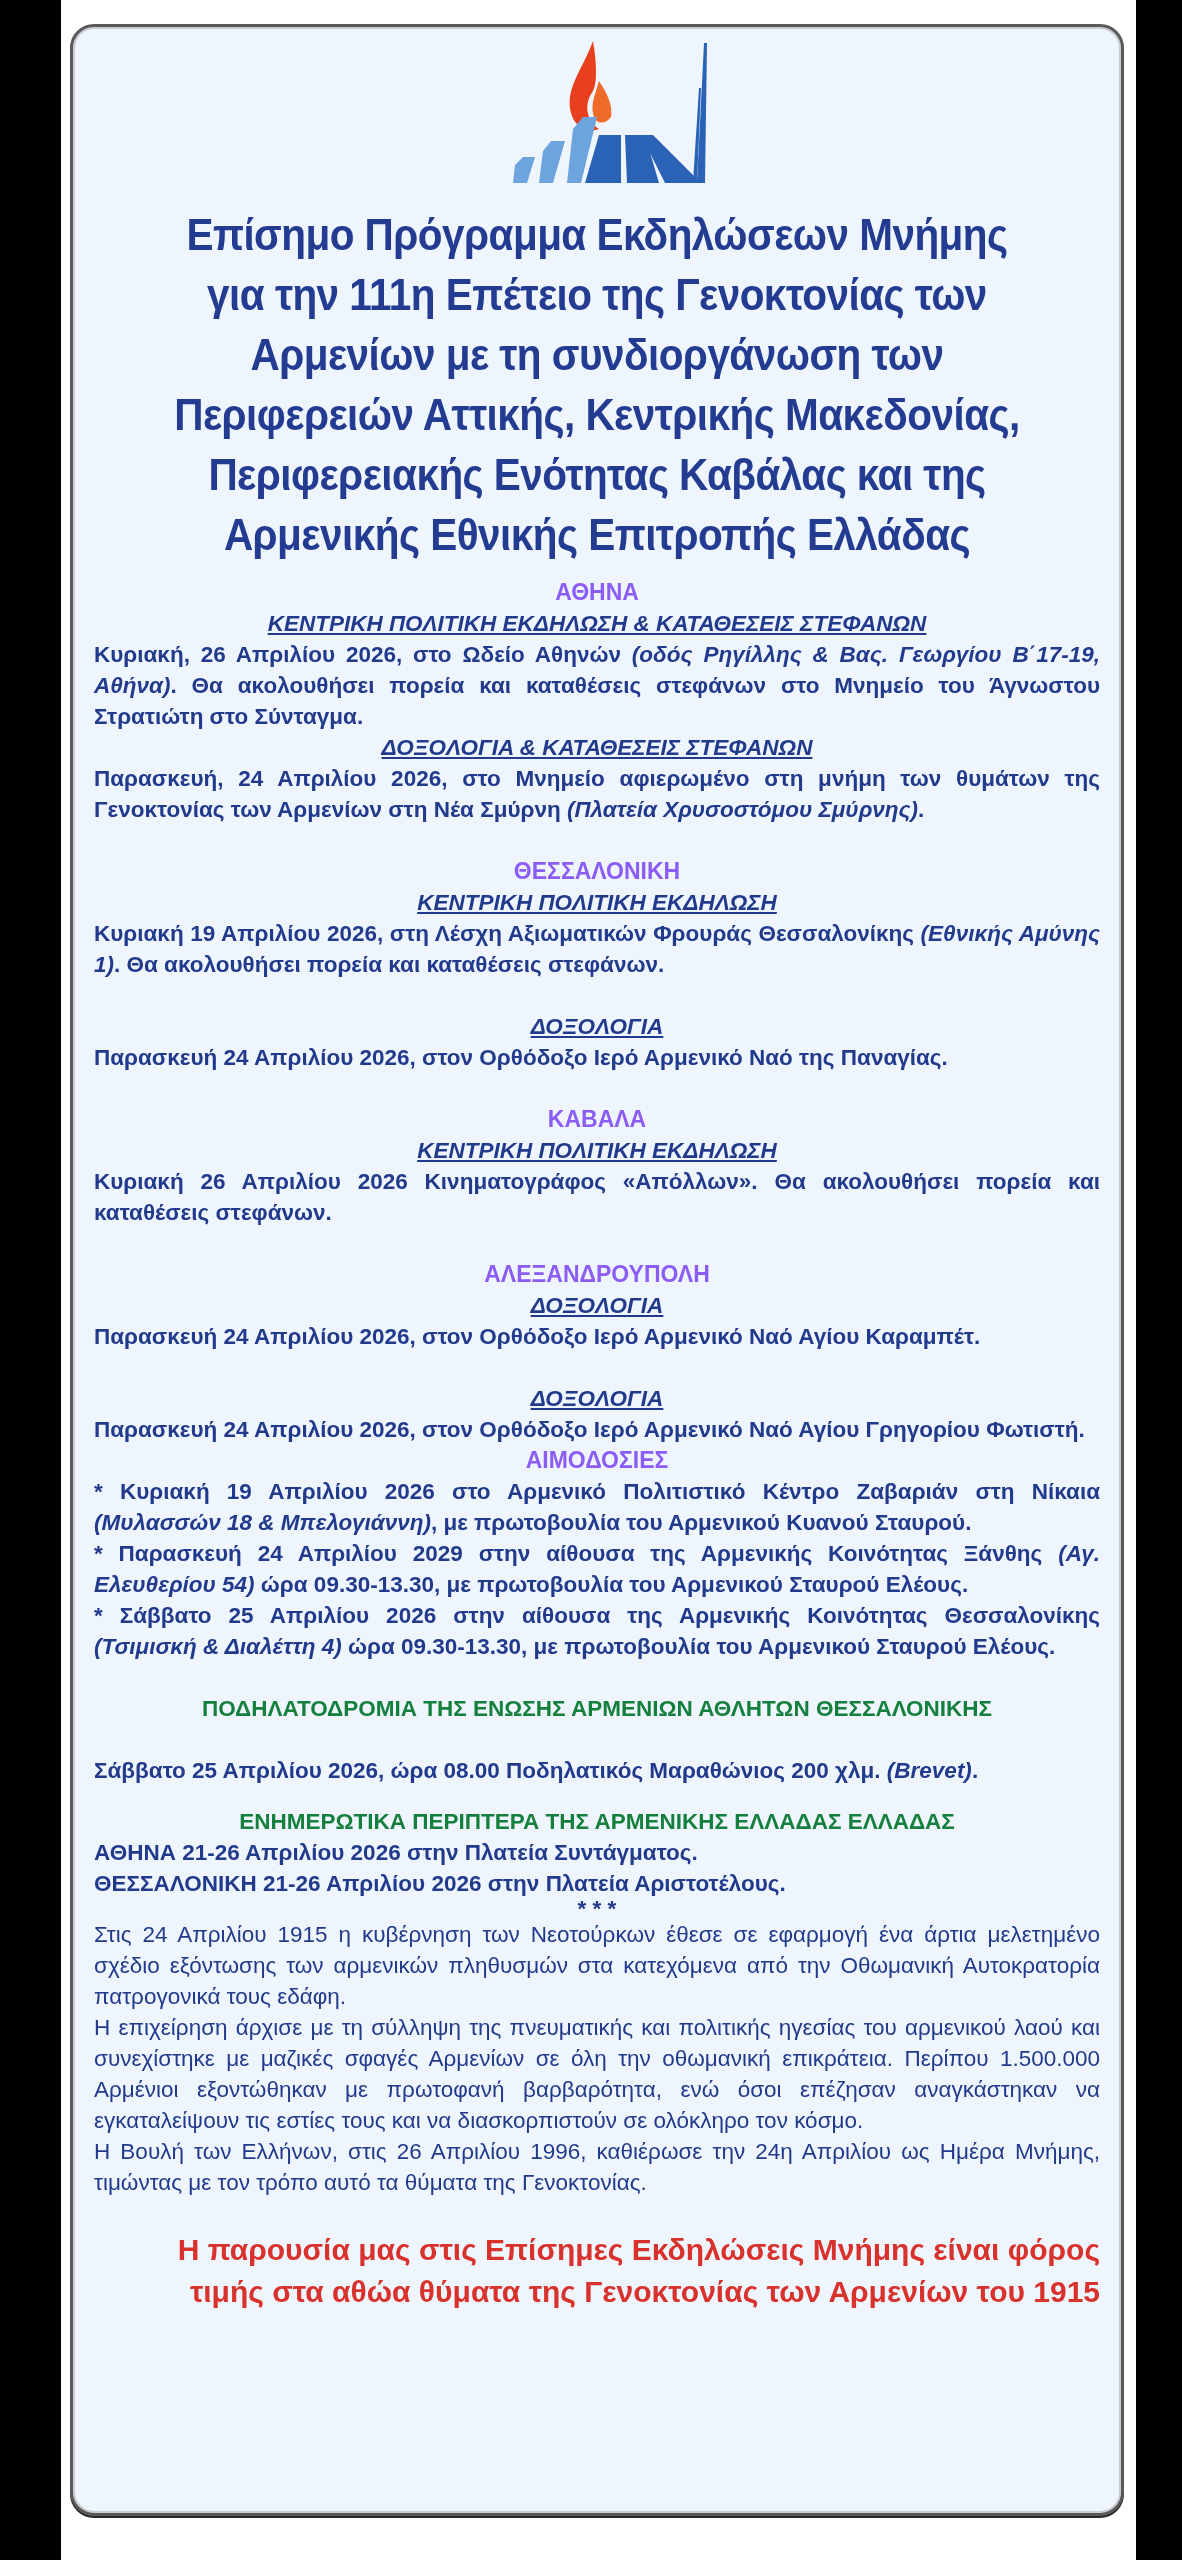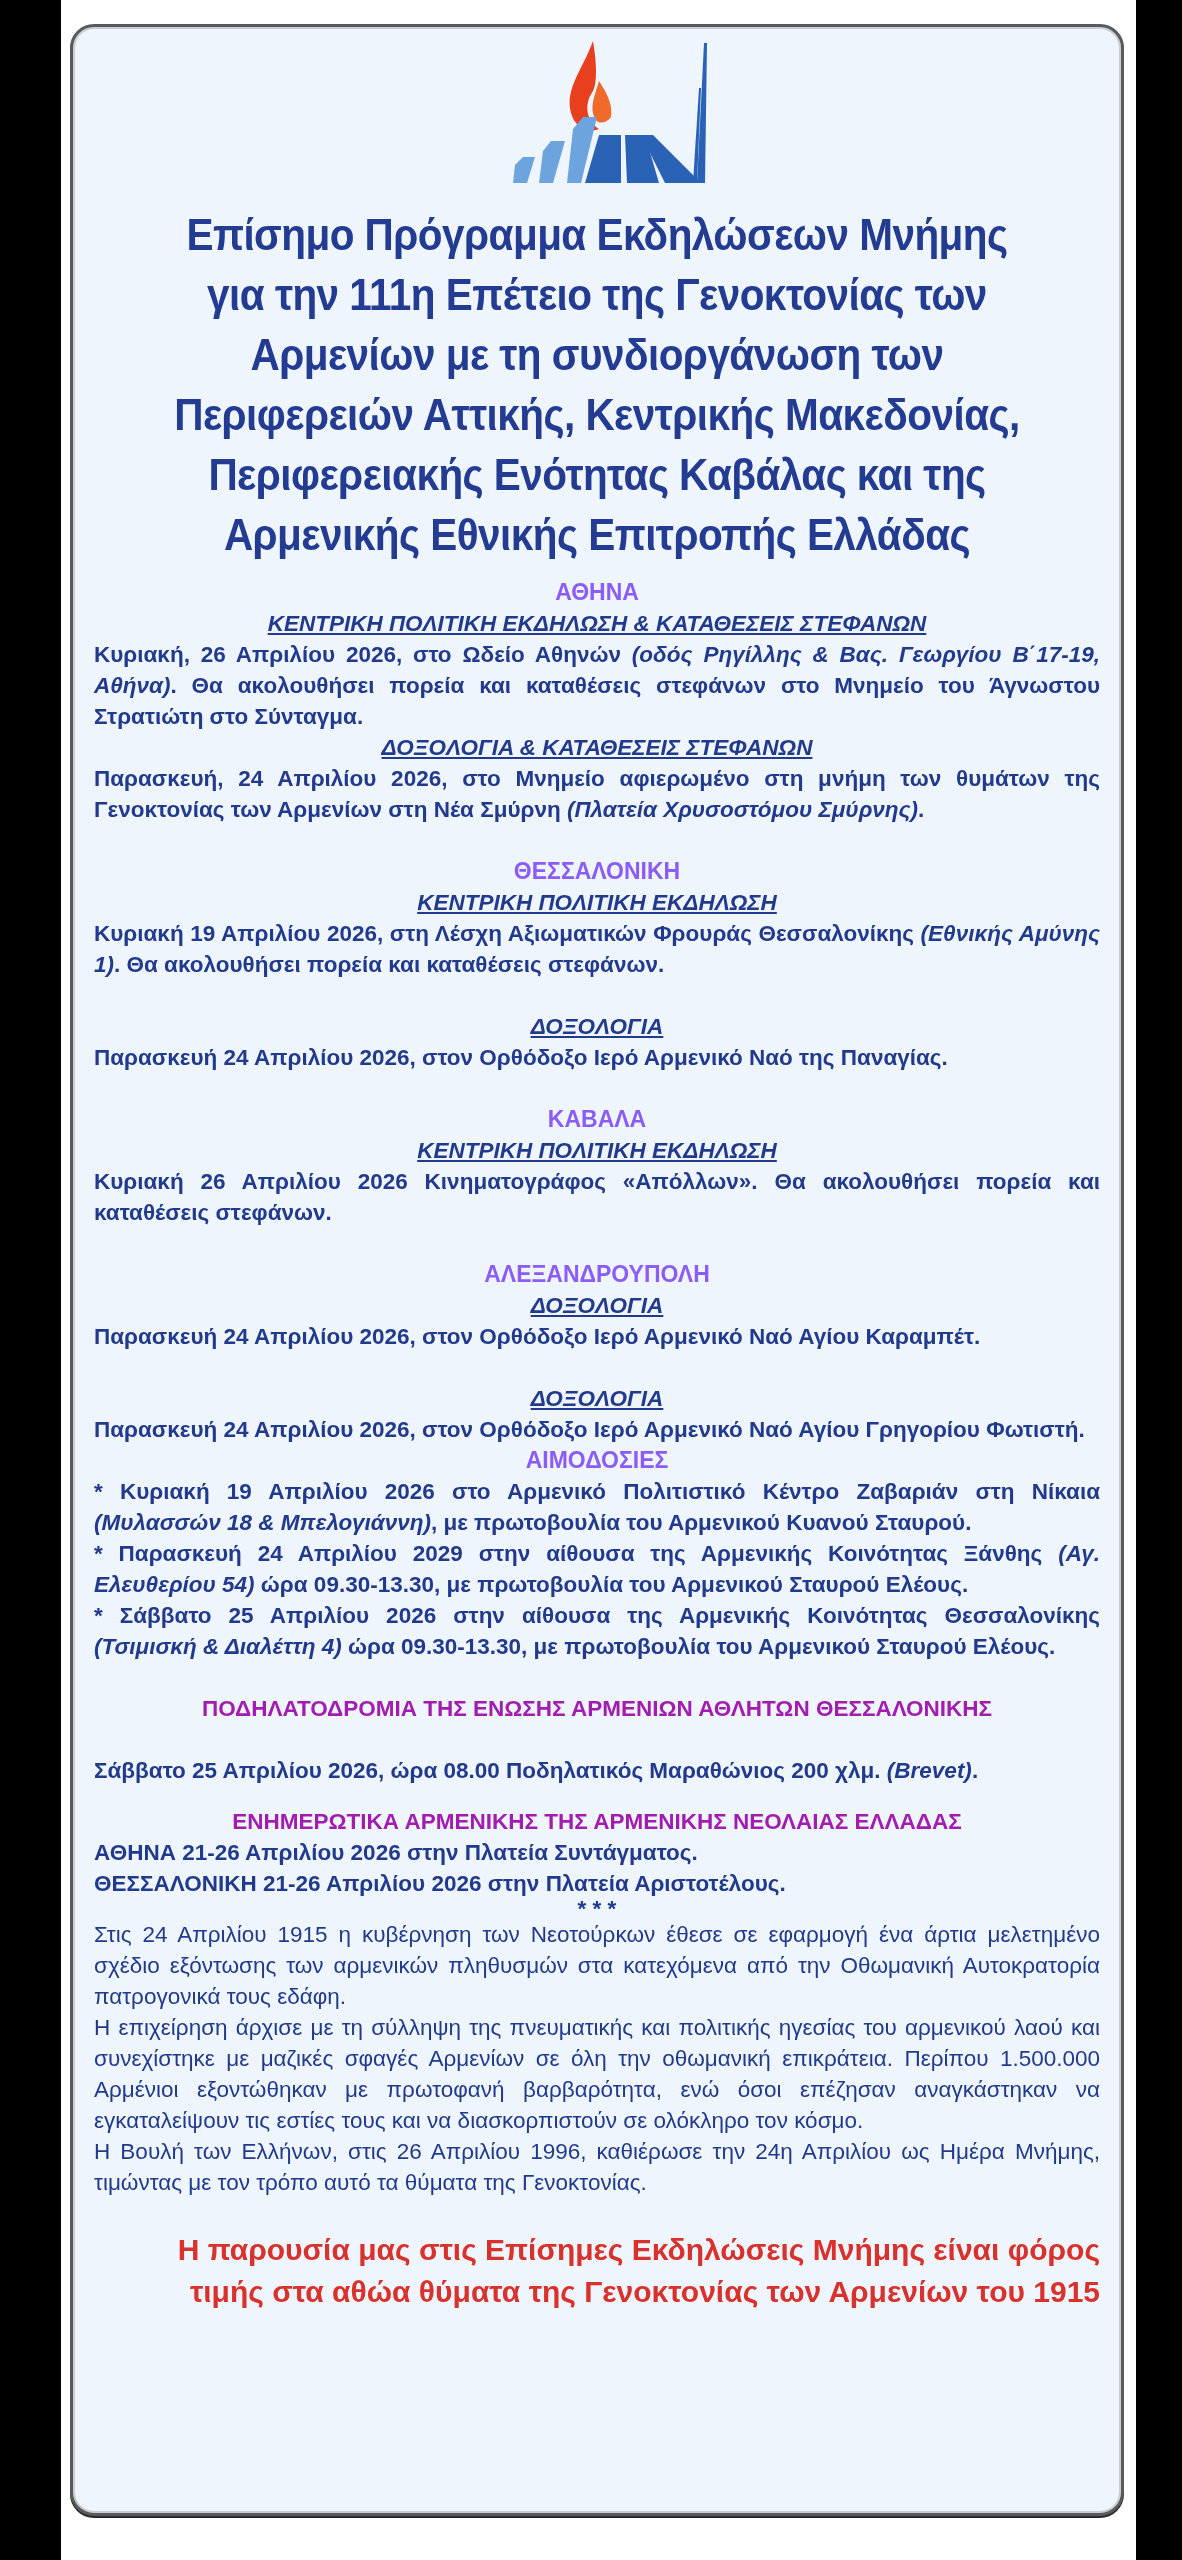--- a/index.html
+++ b/index.html
@@ -24,21 +24,21 @@
   }
   .content { position:absolute; left:21px; right:21px; top:550px; font-size:22.5px; line-height:31px; }
   .center { text-align:center; }
   .city { color:#8b5cf6; font-weight:bold; text-align:center; font-size:23px; line-height:31px; }
   .sub { font-style:italic; font-weight:bold; text-align:center;text-decoration:underline; }
   .p { font-weight:bold; text-align:justify; }
   .p i { font-style:italic; }
   .plain { font-weight:normal; text-align:justify; }
   .gap { height:31px; }
   .gap2 { height:20px; }
-  .redline { color:#a21caf; font-weight:bold; text-align:center; }
+  .redline { color:#15803d; font-weight:bold; text-align:center; }
   .closing {
     color:#d9312b; font-weight:bold; text-align:right; font-size:30px; line-height:42px;
   }
 </style>
 </head>
 <body>
 
 <div class="page">
   <div class="card">
 
@@ -108,21 +108,21 @@
       <div class="p"><span>* Σάββατο 25 Απριλίου 2026 στην αίθουσα της Αρμενικής Κοινότητας Θεσσαλονίκης </span><i>(Τσιμισκή &amp; Διαλέττη 4)</i><span> ώρα 09.30-13.30, με πρωτοβουλία του Αρμενικού Σταυρού Ελέους.</span></div>
 
       <div class="gap"></div>
 
       <div class="redline">ΠΟΔΗΛΑΤΟΔΡΟΜΙΑ ΤΗΣ ΕΝΩΣΗΣ ΑΡΜΕΝΙΩΝ ΑΘΛΗΤΩΝ ΘΕΣΣΑΛΟΝΙΚΗΣ</div>
       <div class="gap"></div>
       <div class="p center"><span>Σάββατο 25 Απριλίου 2026, ώρα 08.00 Ποδηλατικός Μαραθώνιος 200 χλμ. </span><i>(Brevet)</i><span>.</span></div>
 
       <div class="gap2"></div>
 
-      <div class="redline">ΕΝΗΜΕΡΩΤΙΚΑ ΑΡΜΕΝΙΚΗΣ ΤΗΣ ΑΡΜΕΝΙΚΗΣ ΝΕΟΛΑΙΑΣ ΕΛΛΑΔΑΣ</div>
+      <div class="redline">ΕΝΗΜΕΡΩΤΙΚΑ ΠΕΡΙΠΤΕΡΑ ΤΗΣ ΑΡΜΕΝΙΚΗΣ ΕΛΛΑΔΑΣ ΕΛΛΑΔΑΣ</div>
       <div class="p center">ΑΘΗΝΑ 21-26 Απριλίου 2026 στην Πλατεία Συντάγματος.</div>
       <div class="p center">ΘΕΣΣΑΛΟΝΙΚΗ 21-26 Απριλίου 2026 στην Πλατεία Αριστοτέλους.</div>
       <div class="center" style="font-weight:bold;line-height:20px;">* * *</div>
 
       <div class="plain">Στις 24 Απριλίου 1915 η κυβέρνηση των Νεοτούρκων έθεσε σε εφαρμογή ένα άρτια μελετημένο σχέδιο εξόντωσης των αρμενικών πληθυσμών στα κατεχόμενα από την Οθωμανική Αυτοκρατορία πατρογονικά τους εδάφη.</div>
       <div class="plain">Η επιχείρηση άρχισε με τη σύλληψη της πνευματικής και πολιτικής ηγεσίας του αρμενικού λαού και συνεχίστηκε με μαζικές σφαγές Αρμενίων σε όλη την οθωμανική επικράτεια. Περίπου 1.500.000 Αρμένιοι εξοντώθηκαν με πρωτοφανή βαρβαρότητα, ενώ όσοι επέζησαν αναγκάστηκαν να εγκαταλείψουν τις εστίες τους και να διασκορπιστούν σε ολόκληρο τον κόσμο.</div>
       <div class="plain">Η Βουλή των Ελλήνων, στις 26 Απριλίου 1996, καθιέρωσε την 24η Απριλίου ως Ημέρα Μνήμης, τιμώντας με τον τρόπο αυτό τα θύματα της Γενοκτονίας.</div>
 
       <div class="gap"></div>
 

